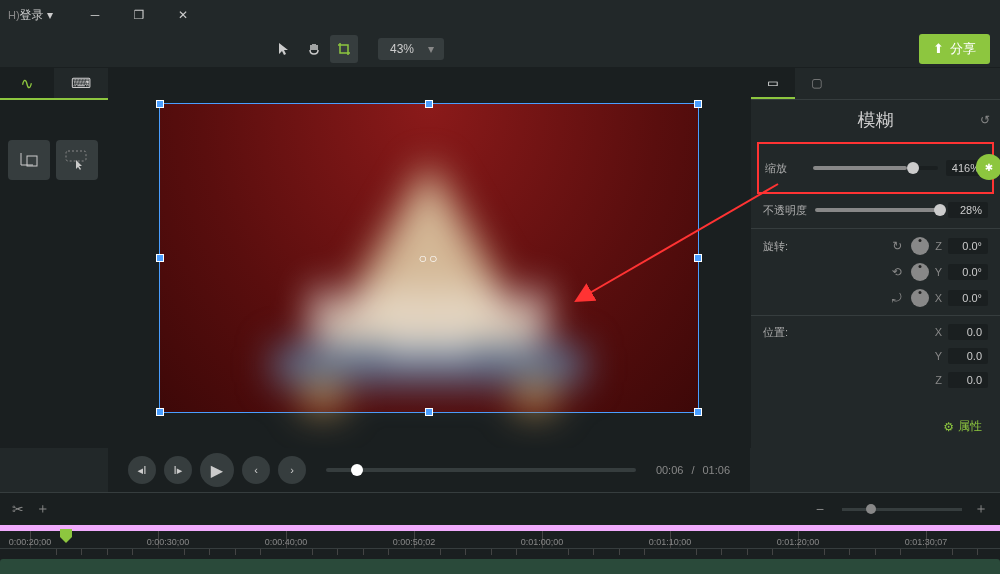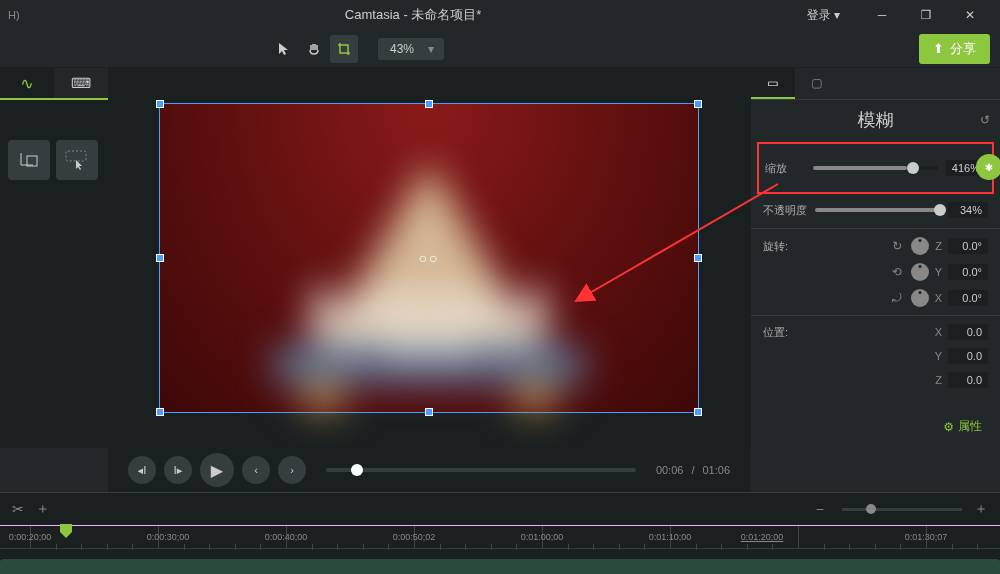--- a/index.html
+++ b/index.html
@@ -84,34 +84,33 @@
     .rot-wheel { width: 18px; height: 18px; border-radius: 50%; background: #888; position: relative; }
     .rot-wheel::after { content:''; position:absolute; top:2px; left:50%; transform: translateX(-50%); width:3px; height:3px; background:#222; border-radius:50%; }
     .rot-axis { font-size: 11px; color: #888; }
     .green-dot { position: absolute; right: -10px; top: 10px; width: 26px; height: 26px; background: #8dc63f; border-radius: 50%; display:flex; align-items:center; justify-content:center; color:#fff; font-size:10px; }
     
     .timeline-section { background: #1a1f20; height: 126px; border-top: 1px solid #363d3e; }
     .timeline-tools { height: 32px; display: flex; align-items: center; padding: 0 12px; gap: 12px; }
     .tl-tool { color: #888; cursor: pointer; font-size: 14px; }
     .tl-zoom-slider { width: 120px; height: 3px; background: #363d3e; margin-left: 6px; position: relative; }
     .tl-zoom-handle { position: absolute; left: 20%; top: -4px; width: 10px; height: 10px; background: #888; border-radius: 50%; }
-    .timeline-ruler { height: 24px; position: relative; border-top: 1px solid #f0abfc; border-bottom: 1px solid #363d3e; }
+    .timeline-ruler { height: 24px; position: relative; border-top: 6px solid #f0abfc; border-bottom: 1px solid #363d3e; }
     .ruler-tick { position: absolute; top: 0; height: 100%; border-left: 1px solid #444; }
     .ruler-label { position: absolute; top: 6px; font-size: 9px; color: #888; transform: translateX(-50%); }
     .playhead { position: absolute; top: -2px; left: 60px; width: 12px; height: 14px; z-index: 5; }
     .playhead svg { display: block; }
     .track-area { height: 50px; position: relative; padding-top: 10px; }
     .clip { position: absolute; left: 0; width: 1000px; height: 28px; background: #2a4a3a; border-radius: 3px; }
   </style>
 </head>
 <body>
 
 <div class="titlebar">
   <span class="titlebar-icon">H)</span>
-  <span class="titlebar-title">Camtasia - 未命名项目*</span>
   <div class="titlebar-right">
     <span class="login-link">登录 ▾</span>
     <div class="win-btn">─</div>
     <div class="win-btn">❐</div>
     <div class="win-btn">✕</div>
   </div>
 </div>
 
 <div class="toolbar">
   <div class="tool-group">
@@ -222,21 +221,21 @@
         </div>
       <span class="prop-value">416%</span>
       <div class="green-dot">✱</div>
     </div>
     <div class="prop-row">
       <span class="prop-label">不透明度</span>
       <div class="prop-slider">
           <div class="prop-slider-fill" style="width:100%"></div>
           <div class="prop-slider-handle" style="left:95%"></div>
         </div>
-      <span class="prop-value">34%</span>
+      <span class="prop-value">28%</span>
     </div>
     <div class="prop-divider"></div>
     <div class="rot-row">
       <span class="rot-label">旋转:</span>
       <span class="rot-icon">↻</span>
       <div class="rot-wheel"></div>
       <span class="rot-axis">Z</span>
       <span class="prop-value">0.0°</span>
     </div>
     <div class="rot-row">
@@ -332,21 +331,21 @@
       <div class="ruler-tick" style="left: 593.2px; height: 6px; top: 18px;"></div>
       <div class="ruler-tick" style="left: 618.8px; height: 6px; top: 18px;"></div>
       <div class="ruler-tick" style="left: 644.4px; height: 6px; top: 18px;"></div>
       <div class="ruler-tick" style="left: 670px;"></div>
       <div class="ruler-label" style="left: 670px;">0:01:10;00</div>
       <div class="ruler-tick" style="left: 695.6px; height: 6px; top: 18px;"></div>
       <div class="ruler-tick" style="left: 721.2px; height: 6px; top: 18px;"></div>
       <div class="ruler-tick" style="left: 746.8px; height: 6px; top: 18px;"></div>
       <div class="ruler-tick" style="left: 772.4px; height: 6px; top: 18px;"></div>
       <div class="ruler-tick" style="left: 798px;"></div>
-      <div class="ruler-label" style="left: 762px; text-decoration: underline;">0:01:20;00</div>
+      <div class="ruler-label" style="left: 798px;">0:01:20;00</div>
       <div class="ruler-tick" style="left: 823.6px; height: 6px; top: 18px;"></div>
       <div class="ruler-tick" style="left: 849.2px; height: 6px; top: 18px;"></div>
       <div class="ruler-tick" style="left: 874.8px; height: 6px; top: 18px;"></div>
       <div class="ruler-tick" style="left: 900.4px; height: 6px; top: 18px;"></div>
       <div class="ruler-tick" style="left: 926px;"></div>
       <div class="ruler-label" style="left: 926px;">0:01:30;07</div>
       <div class="ruler-tick" style="left: 951.6px; height: 6px; top: 18px;"></div>
       <div class="ruler-tick" style="left: 977.2px; height: 6px; top: 18px;"></div>
     </div>
   <div class="track-area">

